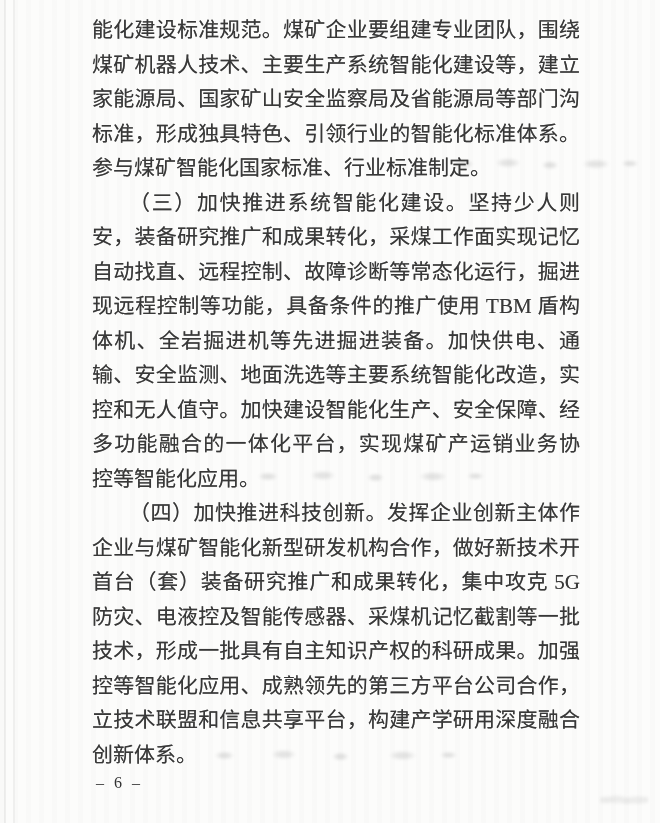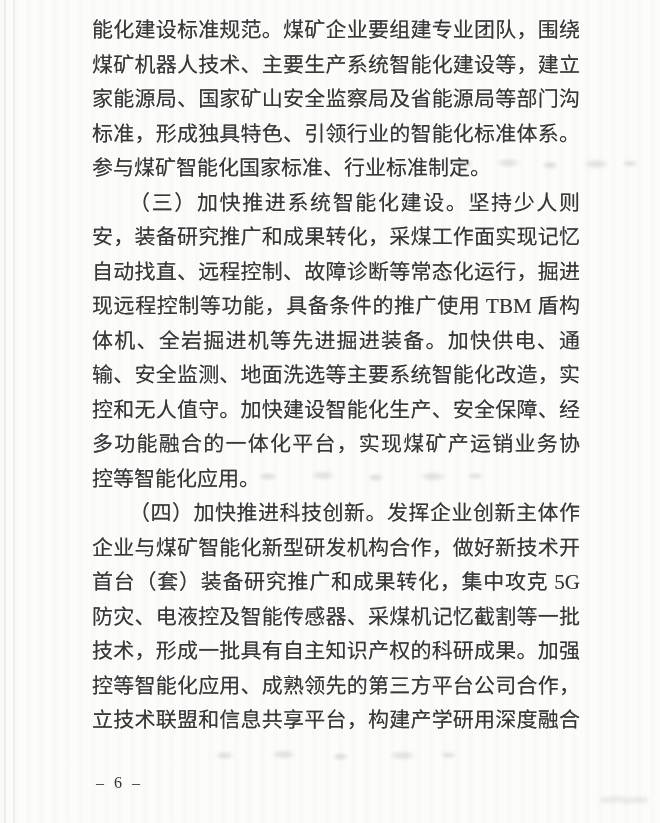--- a/index.html
+++ b/index.html
@@ -117,20 +117,21 @@
       <div class="line">控和无人值守。加快建设智能化生产、安全保障、经营管理等</div>
       <div class="line">多功能融合的一体化平台，实现煤矿产运销业务协同、决策管</div>
       <div class="line short">控等智能化应用。</div>
       <div class="line indent">（四）加快推进科技创新。发挥企业创新主体作用，组织</div>
       <div class="line">企业与煤矿智能化新型研发机构合作，做好新技术开发与集成、</div>
       <div class="line">首台（套）装备研究推广和成果转化，集中攻克 5G 矿用、智能</div>
       <div class="line">防灾、电液控及智能传感器、采煤机记忆截割等一批关键核心</div>
       <div class="line">技术，形成一批具有自主知识产权的科研成果。加强与国内外</div>
       <div class="line">控等智能化应用、成熟领先的第三方平台公司合作，积极参与建</div>
       <div class="line">立技术联盟和信息共享平台，构建产学研用深度融合的智能化</div>
+      <div class="line short">创新体系。</div>
     </div>
 
   <div class="smudge smudge-1"></div>
   <div class="smudge smudge-2"></div>
   <div class="smudge smudge-3"></div>
   <div class="smudge smudge-4"></div>
 
   <div class="page-footer">– 6 –</div>
 </div>
 

